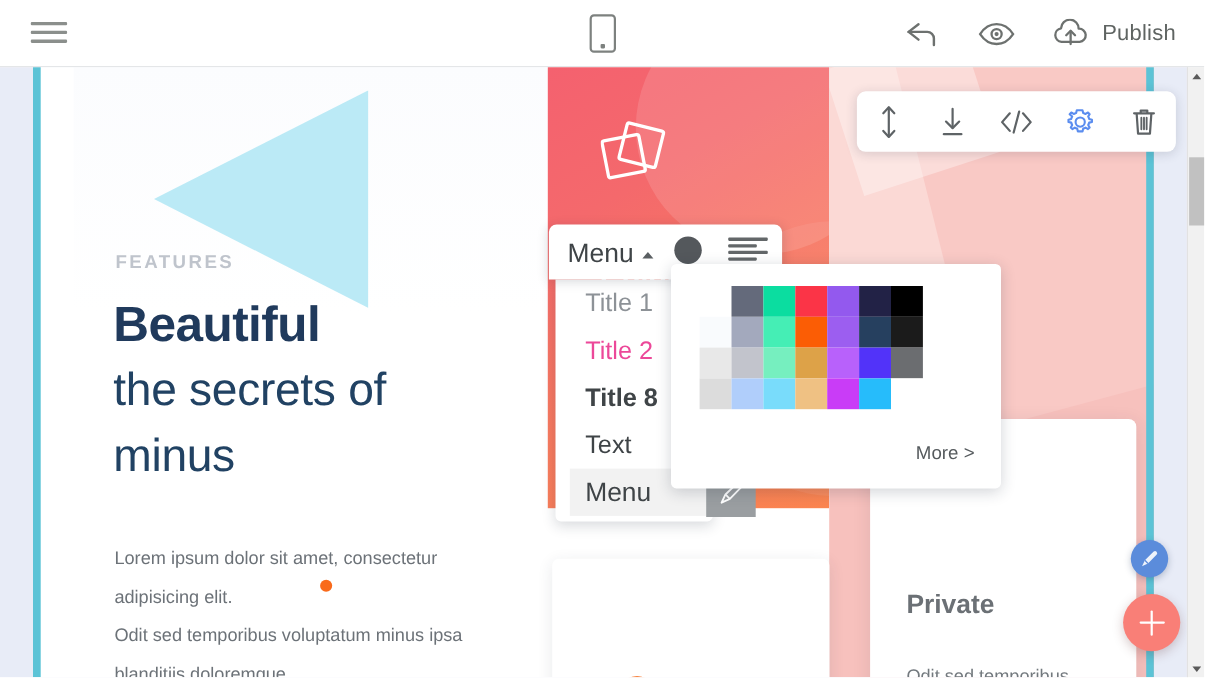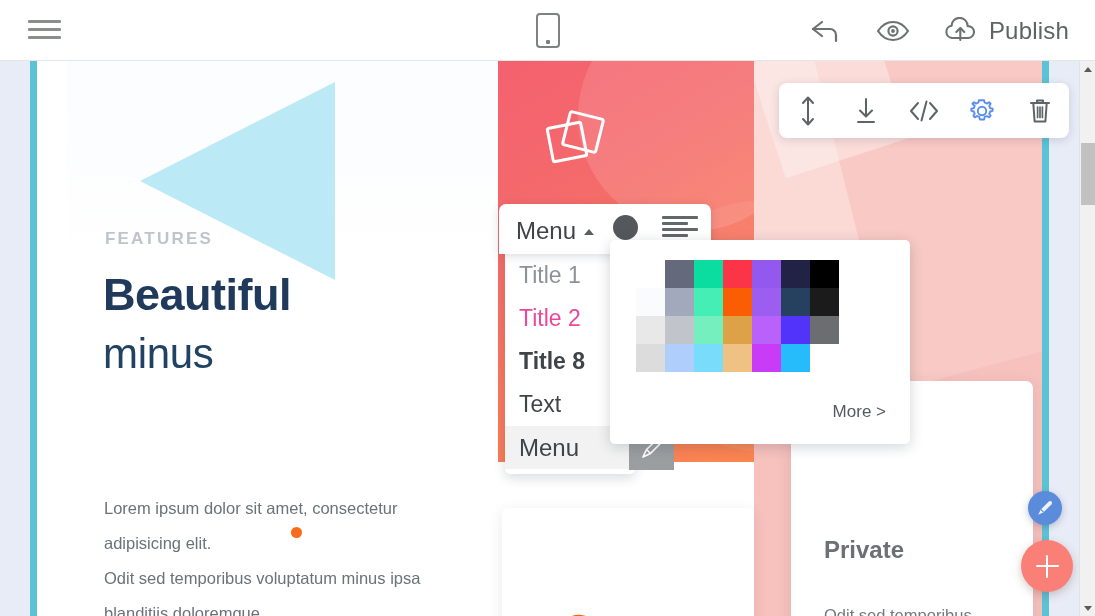--- a/index.html
+++ b/index.html
@@ -23,21 +23,21 @@
   .hamburger i:nth-child(2){top:11px}
   .hamburger i:nth-child(3){top:19px}
 
   .device-icon{position:absolute;left:536px;top:13px;width:24px;height:35px;cursor:pointer;}
   .device-icon .body{position:absolute;inset:0;border:2.5px solid #7d817f;border-radius:4px;box-sizing:border-box;}
   .device-icon .dot{position:absolute;left:50%;bottom:4px;margin-left:-2px;width:4px;height:4px;background:#7d817f;border-radius:1px;}
 
   .topbar-right{position:absolute;right:18px;top:0;height:61px;display:flex;align-items:center;gap:0px;}
   .tb-btn{display:flex;align-items:center;justify-content:center;height:61px;padding:0 16px;cursor:pointer;color:#6d716f;}
   .publish-btn{display:flex;align-items:center;gap:9px;height:61px;padding:0 8px 0 14px;cursor:pointer;}
-  .publish-label{font-size:24px;color:#5f6462;letter-spacing:.2px;}
+  .publish-label{font-size:20px;color:#5f6462;letter-spacing:.2px;}
 
   
   .canvas{position:absolute;left:0;top:61px;width:1079px;height:555px;background:#e8ecf7;overflow:hidden;}
   .page{position:absolute;left:30px;top:0;width:1019px;height:555px;background:#fff;overflow:hidden;}
 
   .edge-bar{position:absolute;top:0;width:7px;height:555px;background:#5cc3d6;z-index:14;}
   .edge-left{left:30px}
   .edge-right{left:1042px}
 
   
@@ -92,21 +92,21 @@
   .caret-up{position:absolute;left:85px;top:25px;width:0;height:0;border-left:5px solid transparent;border-right:5px solid transparent;border-bottom:6px solid #5a5f62;}
   .color-circle{position:absolute;left:613px;top:215px;width:25px;height:25px;border-radius:50%;background:#54585c;cursor:pointer;z-index:51;}
   .align-icon{position:absolute;left:662px;top:215px;width:36px;height:26px;cursor:pointer;z-index:51;}
   .align-icon i{position:absolute;left:0;height:2.6px;background:#636769;border-radius:1px;}
   .align-icon i:nth-child(1){top:1px;width:36px}
   .align-icon i:nth-child(2){top:7px;width:26px}
   .align-icon i:nth-child(3){top:13px;width:36px}
   .align-icon i:nth-child(4){top:19px;width:26px}
 
   .menulist{position:absolute;left:505px;top:254px;width:130px;background:#fff;border-radius:0 0 5px 5px;
-    box-shadow:0 4px 12px rgba(30,40,60,.17);z-index:48;padding:0 0 5px 0;}
+    box-shadow:0 4px 12px rgba(30,40,60,.17);z-index:48;padding:0 0 5px 13px;}
   .mi{position:relative;height:43px;line-height:43px;padding-left:14px;font-size:22px;color:#6f7478;cursor:pointer;white-space:nowrap;}
   .mi.t1{color:#8d9297;font-size:23px;}
   .mi.t2{color:#ec4899;font-size:23px;}
   .mi.t3{color:#3f4447;font-weight:bold;font-size:23px;}
   .mi.tx{color:#3f4447;font-size:23px;}
   .mi.sel{background:#f2f2f2;color:#3f4447;font-size:24px;}
   .pen-chip{position:absolute;left:124px;top:-1px;width:45px;height:45px;background:#9a9ea1;display:flex;align-items:center;justify-content:center;}
 
   
   .picker{position:absolute;left:610px;top:240px;width:300px;height:204px;background:#fff;border-radius:5px;
@@ -184,20 +184,21 @@
 
   <div class="canvas">
 
     <div class="page">
 
       <div class="left-col">
         <div class="tri"></div>
         <div class="eyebrow">FEATURES</div>
         <div class="h1">
           <span class="b">Beautiful</span>
+          <span class="n">the secrets of</span>
           <span class="n">minus</span>
         </div>
         <div class="dot-orange"></div>
         <div class="lead" style="white-space:pre-line">Lorem ipsum dolor sit amet, consectetur adipisicing elit.
 Odit sed temporibus voluptatum minus ipsa blanditiis doloremque.</div>
       </div>
 
       <div class="hero">
         <div class="blob"></div>
         <div class="blob2"></div>

